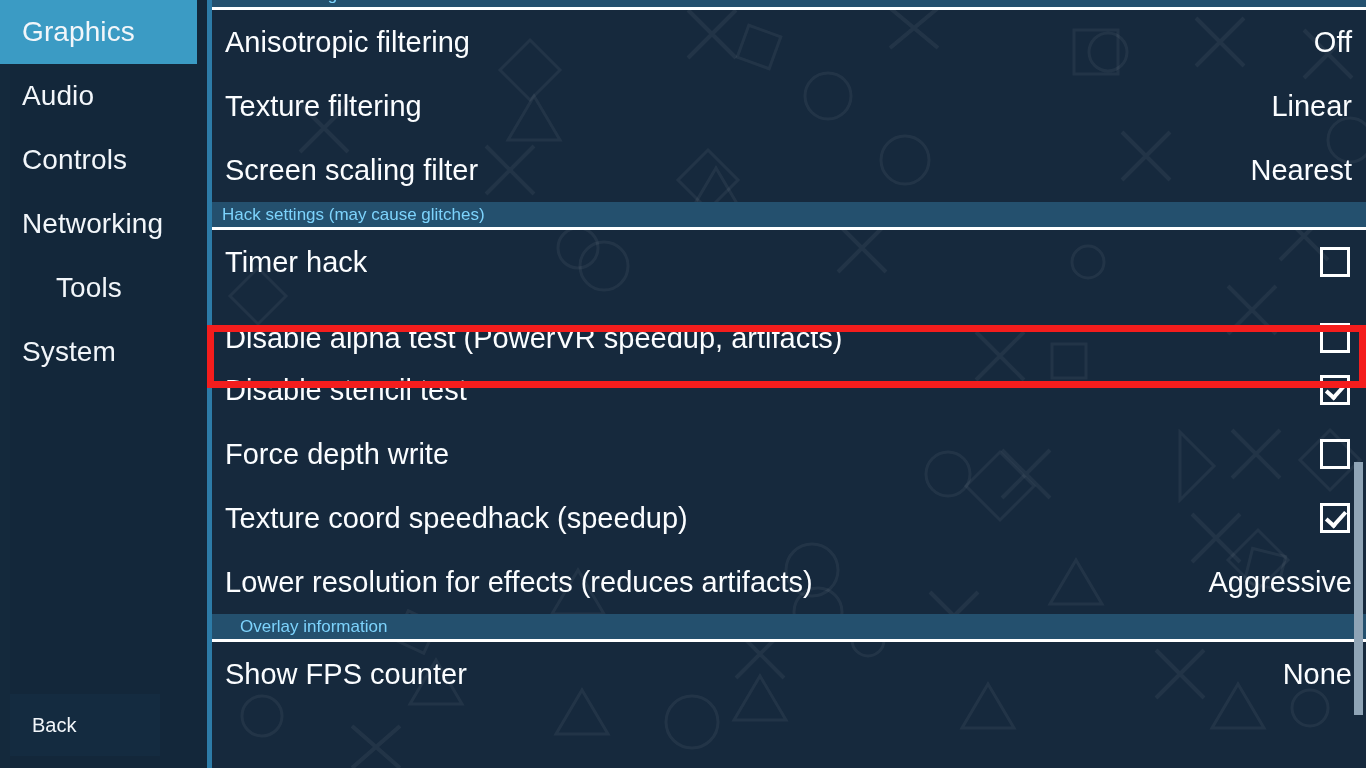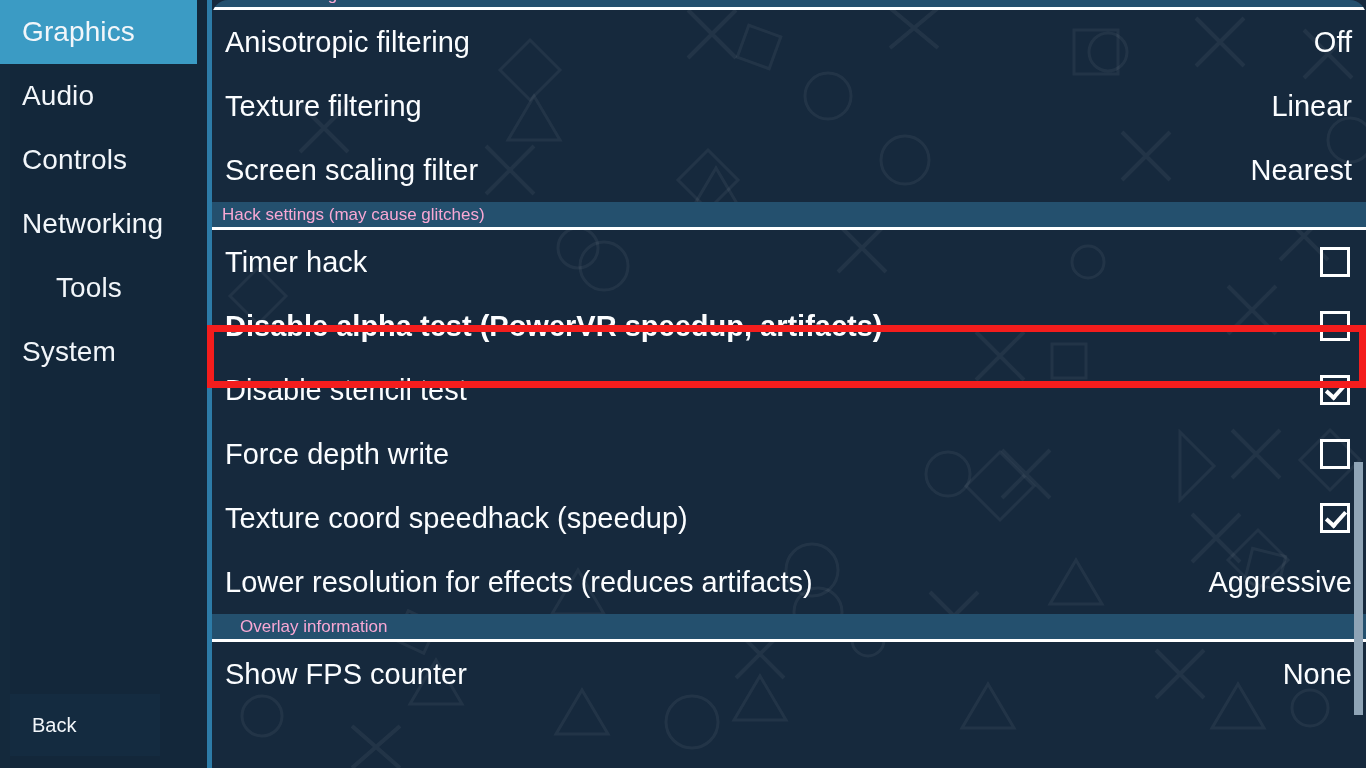--- a/index.html
+++ b/index.html
@@ -84,29 +84,28 @@
     z-index: 4;
   }
 
   
   .content {
     position: absolute;
     left: 212px; top: 0;
     width: 1154px; height: 768px;
     z-index: 2;
     overflow: hidden;
-    border-radius: 16px;
   }
   .section-head {
     position: absolute;
     left: 0;
     width: 1154px;
     box-sizing: border-box;
     background: #24506e;
-    color: #f9a8d4;
+    color: #7dd3fc;
     font-size: 17px;
     padding: 0 0 0 10px;
     display: flex;
     align-items: center;
     border-bottom: 3px solid #ffffff;
     white-space: nowrap;
   }
   .row {
     position: absolute;
     left: 0;
@@ -272,21 +271,21 @@
         <span class="label">Screen scaling filter</span>
         <span class="value">Nearest</span>
       </div>
       <div class="section-head" style="top: 202px; height: 28px;">
         <span>Hack settings (may cause glitches)</span>
       </div>
       <div class="row" style="top: 230px;">
         <span class="label">Timer hack</span>
         <span class="cb"></span>
       </div>
-      <div class="row" style="top: 294px; font-weight: bold;">
+      <div class="row" style="top: 306px;">
         <span class="label">Disable alpha test (PowerVR speedup, artifacts)</span>
         <span class="cb"></span>
       </div>
       <div class="row" style="top: 358px; text-align: right;">
         <span class="label">Disable stencil test</span>
         <span class="cb checked"></span>
       </div>
       <div class="row" style="top: 422px;">
         <span class="label">Force depth write</span>
         <span class="cb"></span>

